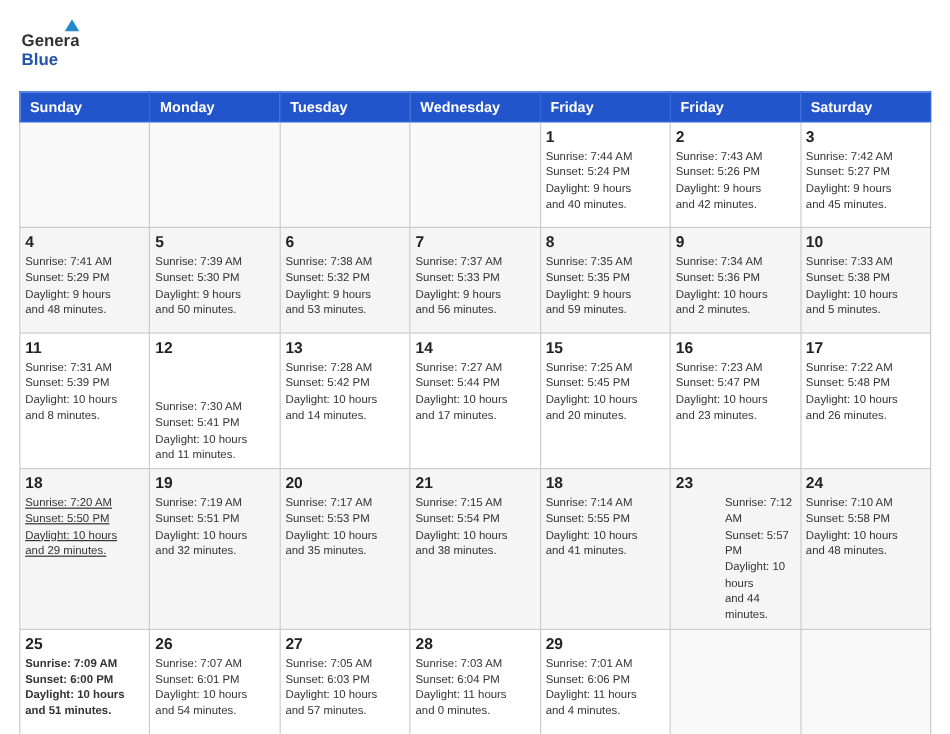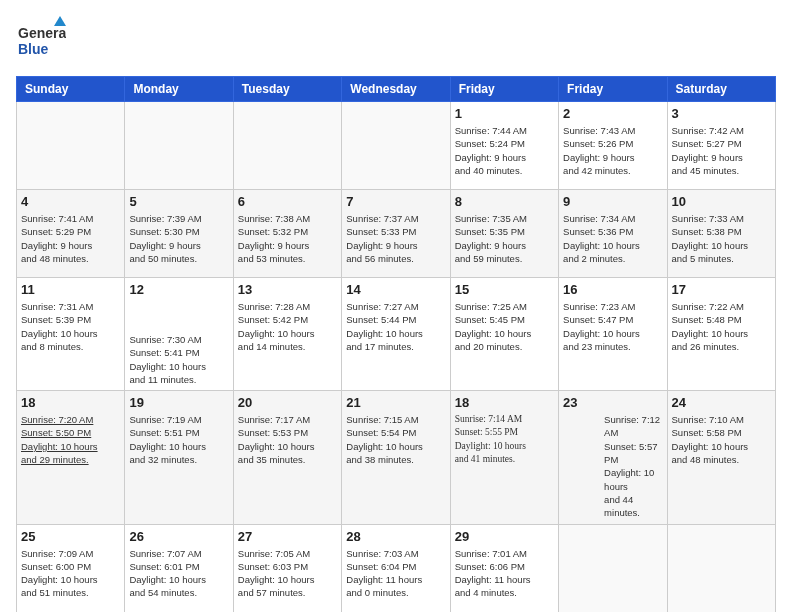--- a/index.html
+++ b/index.html
@@ -257,21 +257,21 @@
         </td>
         <td>
           <div class="day-num">21</div>
           <div class="day-info" style="white-space: pre-line;">Sunrise: 7:15 AM
 Sunset: 5:54 PM
 Daylight: 10 hours
 and 38 minutes.</div>
         </td>
         <td>
           <div class="day-num">18</div>
-          <div class="day-info" style="white-space: pre-line; font-family: Liberation Serif, serif;">Sunrise: 7:14 AM
+          <div class="day-info" style="white-space: pre-line;">Sunrise: 7:14 AM
 Sunset: 5:55 PM
 Daylight: 10 hours
 and 41 minutes.</div>
         </td>
         <td>
           <div class="day-num">23</div>
           <div class="day-info" style="white-space: pre-line; margin-left: 41px;">Sunrise: 7:12 AM
 Sunset: 5:57 PM
 Daylight: 10 hours
 and 44 minutes.</div>
@@ -280,21 +280,21 @@
           <div class="day-num">24</div>
           <div class="day-info" style="white-space: pre-line;">Sunrise: 7:10 AM
 Sunset: 5:58 PM
 Daylight: 10 hours
 and 48 minutes.</div>
         </td>
       </tr>
       <tr>
         <td>
           <div class="day-num">25</div>
-          <div class="day-info" style="white-space: pre-line;">Sunrise: 7:09 AM
+          <div class="day-info" style="white-space: pre-line; font-weight: bold;">Sunrise: 7:09 AM
 Sunset: 6:00 PM
 Daylight: 10 hours
 and 51 minutes.</div>
         </td>
         <td>
           <div class="day-num">26</div>
           <div class="day-info" style="white-space: pre-line;">Sunrise: 7:07 AM
 Sunset: 6:01 PM
 Daylight: 10 hours
 and 54 minutes.</div>

